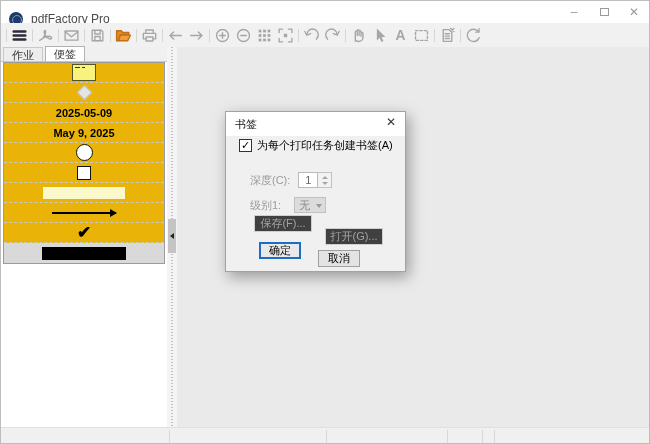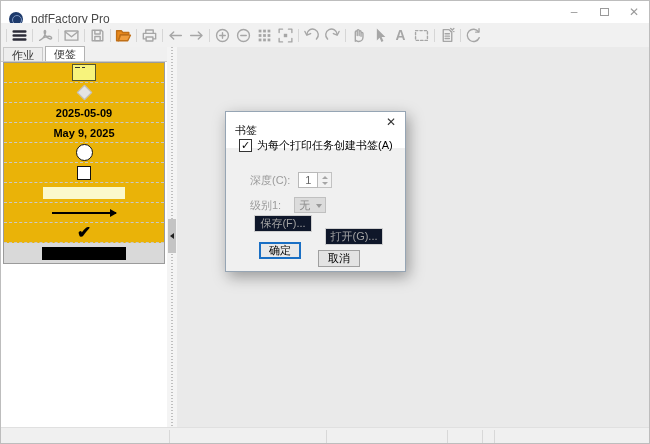--- a/index.html
+++ b/index.html
@@ -69,21 +69,21 @@
 
   
   .statusbar { position:absolute; left:0; top:426px; width:648px; height:17px; background:#f0f0f0;
                border-top:1px solid #e0e0e0; }
   .status-sep { position:absolute; top:2px; width:1px; height:13px; background:#d8d8d8; }
 
   
   .dialog { position:absolute; left:224px; top:110px; width:181px; height:161px;
             background:#f0f0f0; border:1px solid #96a5b4; box-shadow:3px 5px 14px rgba(0,0,0,.35);
             font-size:11px; }
-  .dlg-title { position:absolute; left:0; top:0; width:100%; height:36px; background:#ffffff;
+  .dlg-title { position:absolute; left:0; top:0; width:100%; height:24px; background:#ffffff;
                display:flex; align-items:center; }
   .dlg-title-text { margin-left:9px; font-size:11px; color:#111; }
   .dlg-close { position:absolute; right:6px; top:2px; width:16px; height:16px; display:flex;
                align-items:center; justify-content:center; color:#333; font-size:12px; }
   .cb-row { position:absolute; left:13px; display:flex; align-items:center; }
   .cb-box { width:13px; height:13px; background:#fff; border:1px solid #333; margin-right:5px;
             display:flex; align-items:center; justify-content:center; font-size:11px; color:#000; line-height:11px; }
   .cb-box.disabled { border-color:#b4b4b4; }
   .cb-label { color:#000; }
   .cb-label.disabled { color:#9b9b9b; }
@@ -93,21 +93,21 @@
   .spin-arrows { width:14px; height:16px; border:1px solid #c2c2c2; border-left:none; background:#f2f2f2;
                  display:flex; flex-direction:column; align-items:center; justify-content:center; gap:3px; }
   .spin-up { border-bottom:3px solid #a5a5a5; border-left:3px solid transparent; border-right:3px solid transparent; }
   .spin-down { border-top:3px solid #a5a5a5; border-left:3px solid transparent; border-right:3px solid transparent; }
   .combo { margin-left:13px; width:32px; height:16px; background:#dcdcdc; border:1px solid #c0c0c0;
            display:flex; align-items:center; color:#8b8b8b; position:relative; padding-left:4px; }
   .combo-chev { position:absolute; right:3px; top:6px; border-top:4px solid #9a9a9a;
                 border-left:3.5px solid transparent; border-right:3.5px solid transparent; }
   .dlg-btn { position:absolute; height:17px; display:flex; align-items:center; justify-content:center;
              font-size:11px; }
-  .btn-disabled { background:#0f172a; border:1px solid #cfcfcf; color:#a3a3a3; }
+  .btn-disabled { background:#404040; border:1px solid #cfcfcf; color:#a3a3a3; }
   .btn-normal { background:#e3e3e3; border:1px solid #9f9f9f; color:#000; }
   .btn-default { background:#e9e9e9; border:2px solid #1a6fc4; color:#000; }
 </style>
 </head>
 <body>
 
 <div class="titlebar">
   <div class="app-icon"></div>
   <div class="titlebar-text">pdfFactory Pro</div>
   <div class="win-controls">

